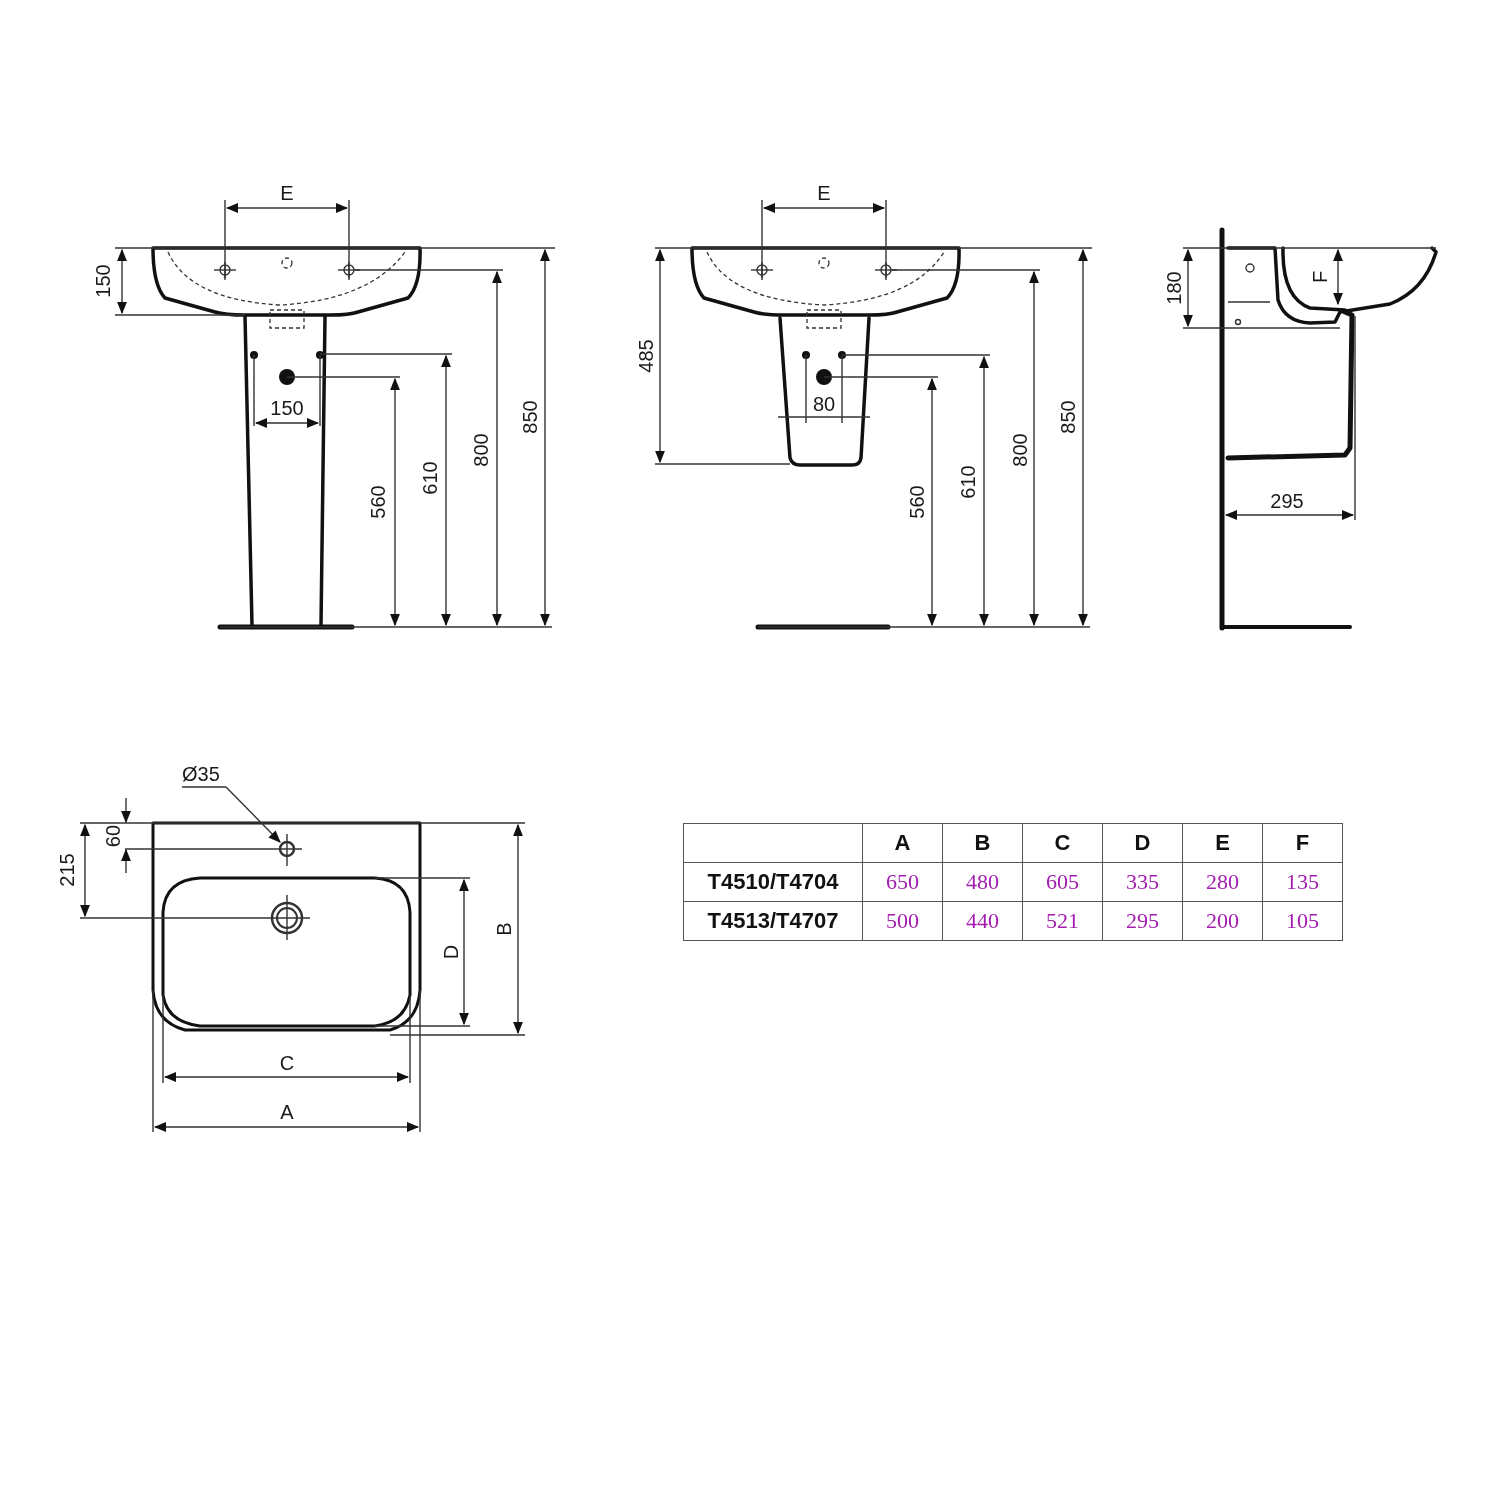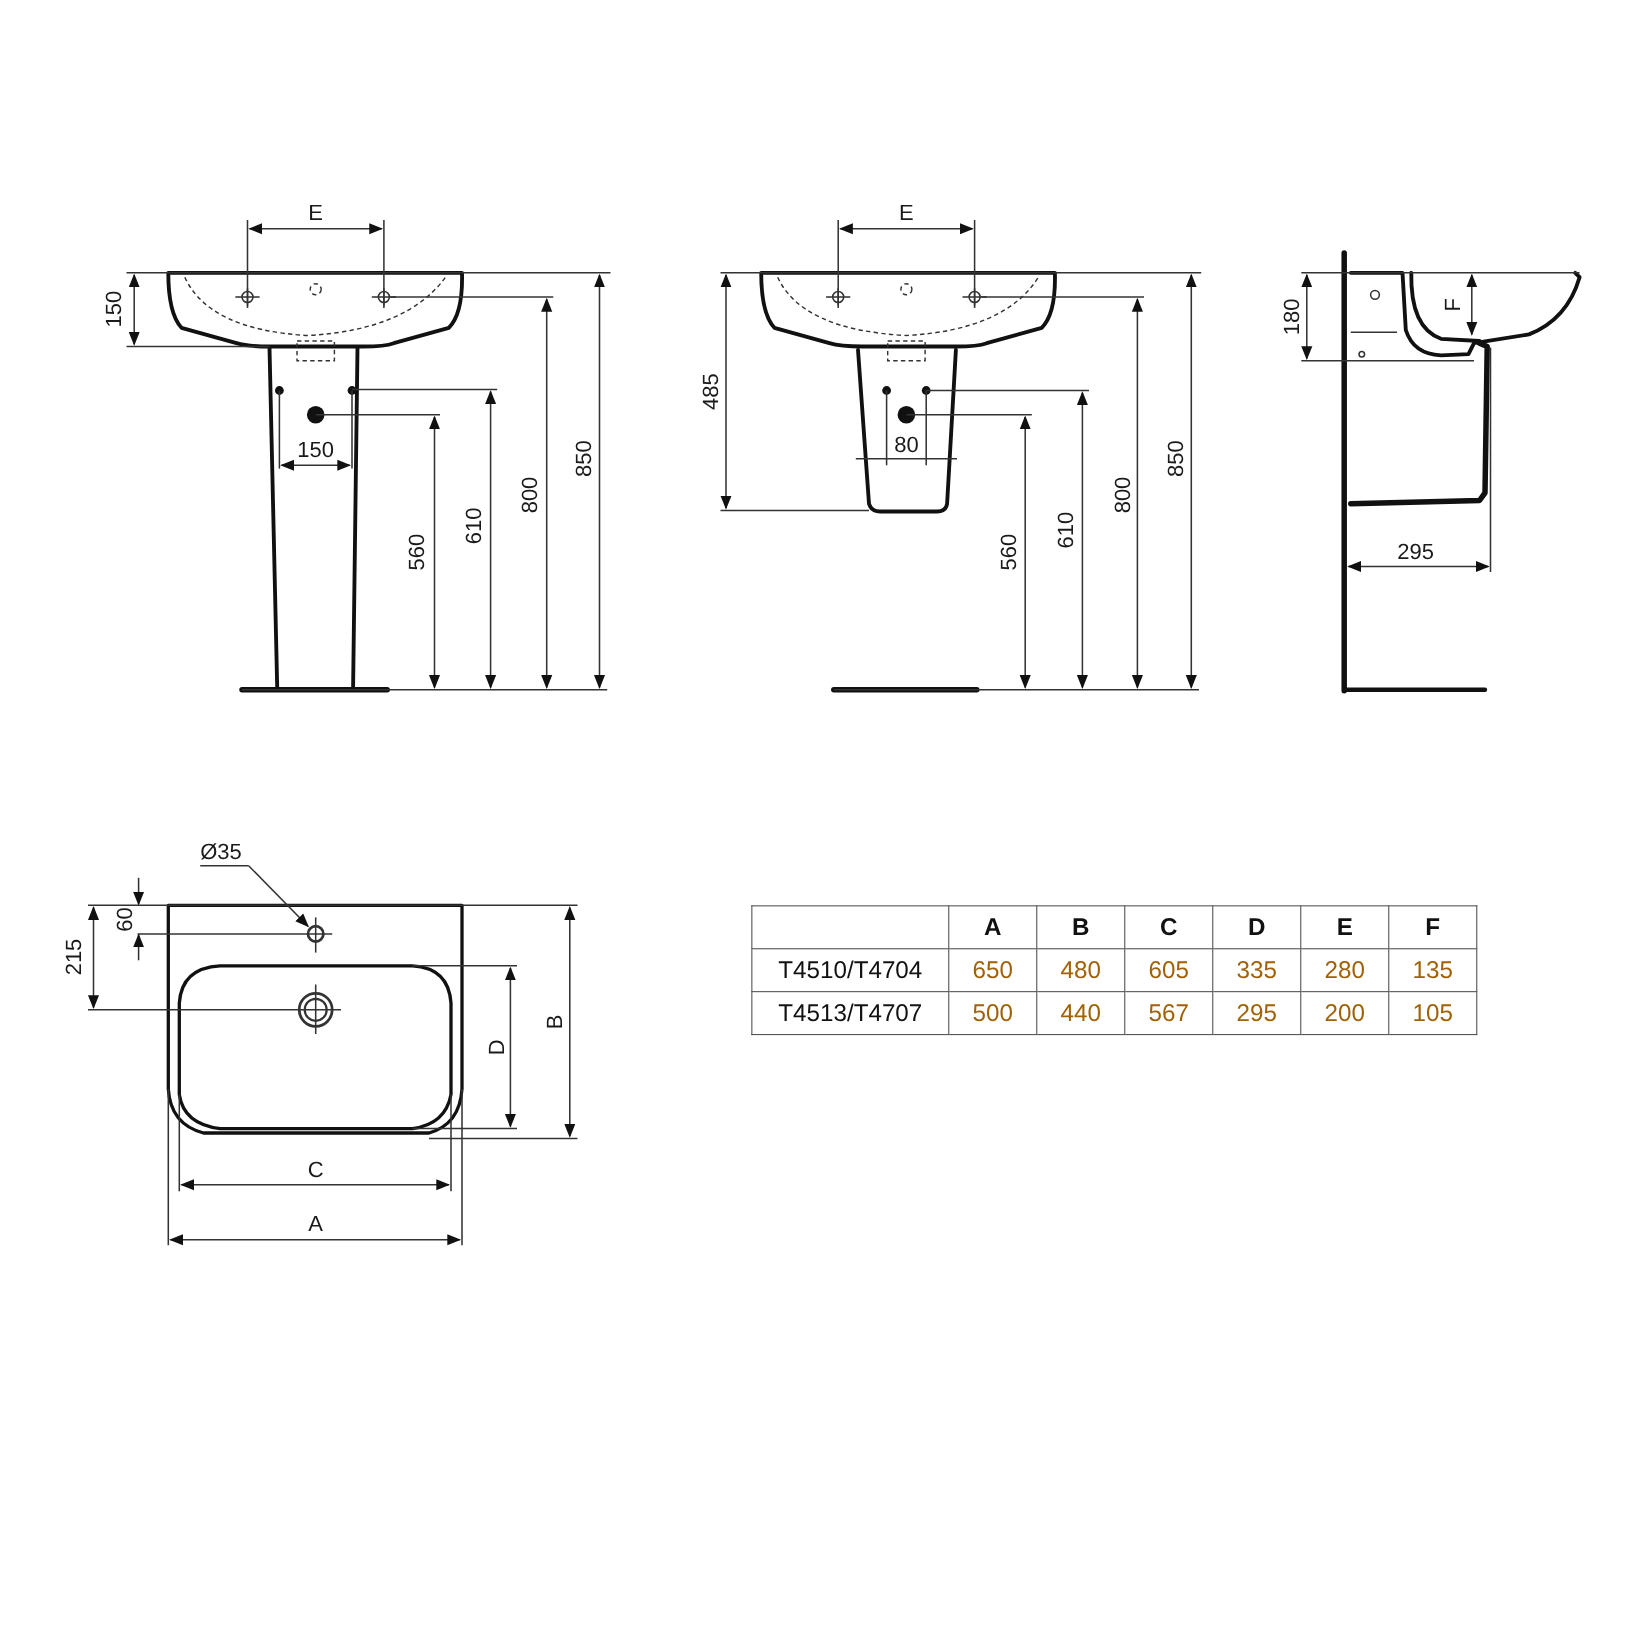--- a/index.html
+++ b/index.html
@@ -9,22 +9,22 @@
   svg text { font-family: "Liberation Sans", sans-serif; fill: #1a1a1a; font-size: 20px; }
   .thick { stroke: #111; stroke-width: 3.5; fill: none; stroke-linejoin: round; stroke-linecap: round; }
   .thin { stroke: #333; stroke-width: 1.4; fill: none; }
   .dash { stroke: #333; stroke-width: 1.3; fill: none; stroke-dasharray: 4 3; }
   .arrow { fill: #111; }
   table.dims { position: absolute; left: 683px; top: 823px; border-collapse: collapse;
                font-family: "Liberation Sans", sans-serif; font-size: 22px; }
   table.dims td, table.dims th { border: 1.5px solid #555; height: 38px; text-align: center; padding: 0; }
   table.dims th { font-weight: bold; width: 79px; }
   table.dims th.corner { width: 178px; }
-  table.dims td.model { font-weight: normal; width: 178px; }
-  table.dims td.val { width: 79px; color: #a16207; }
+  table.dims td.model { font-weight: bold; width: 178px; }
+  table.dims td.val { width: 79px; color: #a21caf; font-family: Liberation Serif, serif; }
 </style>
 </head>
 <body>
 
 <svg class="drawing" viewBox="0 0 1500 1500" xmlns="http://www.w3.org/2000/svg">
   <defs>
     <marker id="ah" viewBox="0 0 10 10" refX="9" refY="5" markerWidth="9" markerHeight="9" orient="auto-start-reverse">
       <path d="M0,1 L10,5 L0,9 z" class="arrow"></path>
     </marker>
   </defs>
@@ -220,19 +220,19 @@
     <td class="val">480</td>
     <td class="val">605</td>
     <td class="val">335</td>
     <td class="val">280</td>
     <td class="val">135</td>
   </tr>
   <tr>
     <td class="model">T4513/T4707</td>
     <td class="val">500</td>
     <td class="val">440</td>
-    <td class="val">567</td>
+    <td class="val">521</td>
     <td class="val">295</td>
     <td class="val">200</td>
     <td class="val">105</td>
   </tr>
 </tbody>
   </table>
 
 </body></html>

